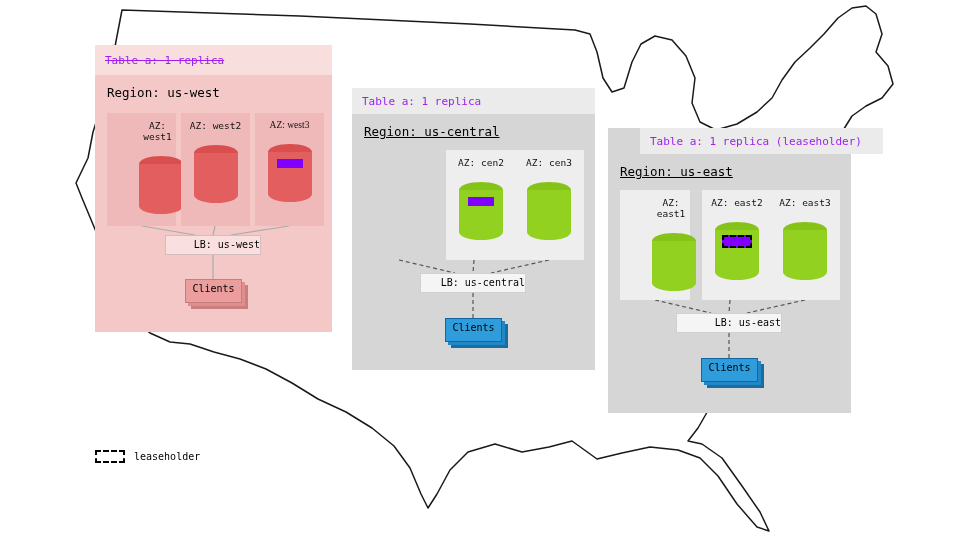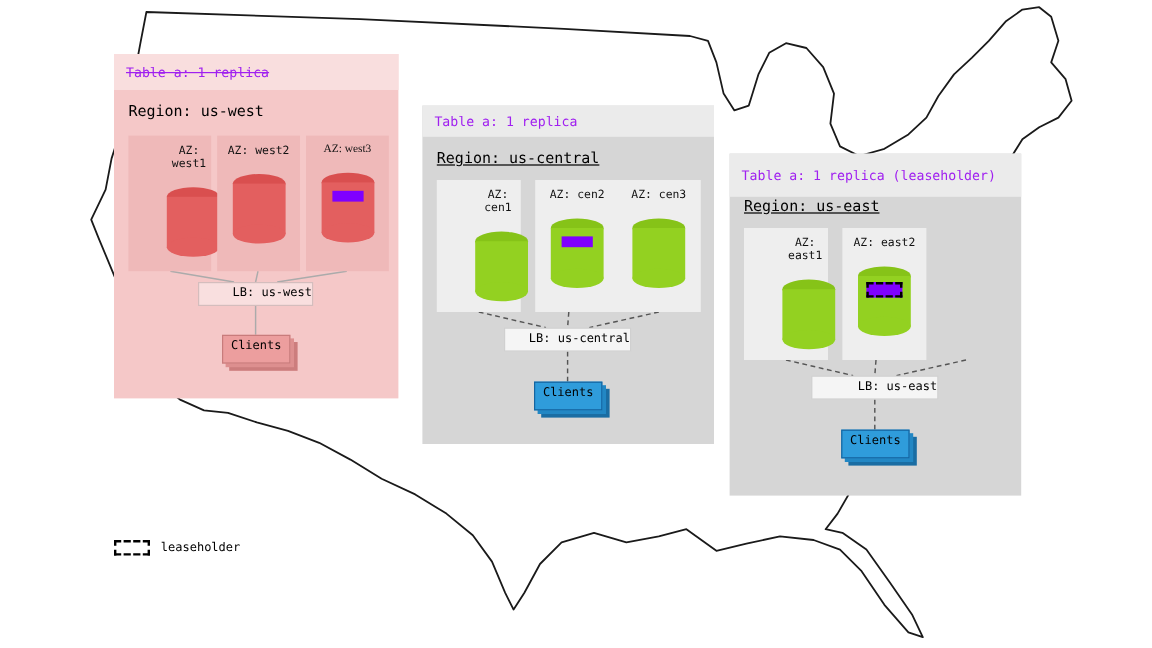--- a/index.html
+++ b/index.html
@@ -19,21 +19,21 @@
   .card-east    { left:608px; top:128px; width:243px; height:285px; background:var(--gray-card,#d6d6d6); }
 
   .hdr {
     width:100%; padding-left:10px;
     font-size:11px; letter-spacing:0;
     color:var(--table-text,#a020f0);
     display:flex; align-items:center;
   }
   .card-west .hdr    { height:30px; background:var(--west-header,#f9dede); }
   .card-central .hdr { height:26px; background:var(--gray-header,#ebebeb); }
-  .card-east .hdr    { height:36px; background:var(--gray-header,#ebebeb); }
+  .card-east .hdr    { height:26px; background:var(--gray-header,#ebebeb);margin-left:32px; }
   .hdr.struck { text-decoration:line-through; }
 
   .region-title { position:absolute; left:12px; font-size:12.5px; color:#000; }
   .card-west .region-title { top:40px; }
   .card-central .region-title, .card-east .region-title { top:36px;text-decoration:underline; }
 
   .az { position:absolute; text-align:center; }
   .card-west .az    { top:68px; width:69px; height:113px; background:var(--west-az,#efb9b9); }
   .card-central .az, .card-east .az { top:62px; width:70px; height:110px; background:var(--gray-az,#eeeeee); }
   .az.p1 { left:12px;padding-left:32px; }
@@ -141,28 +141,20 @@
   <div class="hdr">Table a: 1 replica</div>
   <div class="region-title">Region: us-central</div>
 
   <svg class="connectors" width="243" height="282">
     <line class="dashed" x1="47" y1="172" x2="103" y2="185"></line>
     <line class="dashed" x1="122" y1="172" x2="121" y2="185"></line>
     <line class="dashed" x1="197" y1="172" x2="139" y2="185"></line>
     <line class="dashed" x1="121" y1="205" x2="121" y2="230"></line>
   </svg>
 
-  <div class="az p1">
-    <span class="az-label">AZ: cen1</span>
-    <div class="cyl green">
-      <div class="c-top"></div>
-      <div class="c-body"></div>
-      <div class="c-bot"></div>
-    </div>
-  </div>
   <div class="az p2">
     <span class="az-label">AZ: cen2</span>
     <div class="cyl green">
       <div class="c-top"></div>
       <div class="c-body"></div>
       <div class="c-bot"></div>
       <div class="marker"></div>
     </div>
   </div>
   <div class="az p3">
@@ -199,20 +191,28 @@
   </div>
   <div class="az p2">
     <span class="az-label">AZ: east2</span>
     <div class="cyl green">
       <div class="c-top"></div>
       <div class="c-body"></div>
       <div class="c-bot"></div>
       <div class="marker lease"></div>
     </div>
   </div>
+  <div class="az p3">
+    <span class="az-label">AZ: east3</span>
+    <div class="cyl green">
+      <div class="c-top"></div>
+      <div class="c-body"></div>
+      <div class="c-bot"></div>
+    </div>
+  </div>
 
   <div class="lb">LB: us-east</div>
   <div class="clients">Clients</div>
 </div>
 
 <div class="legend">
   <span class="swatch"></span>
   <span class="lg-label">leaseholder</span>
 </div>
 

